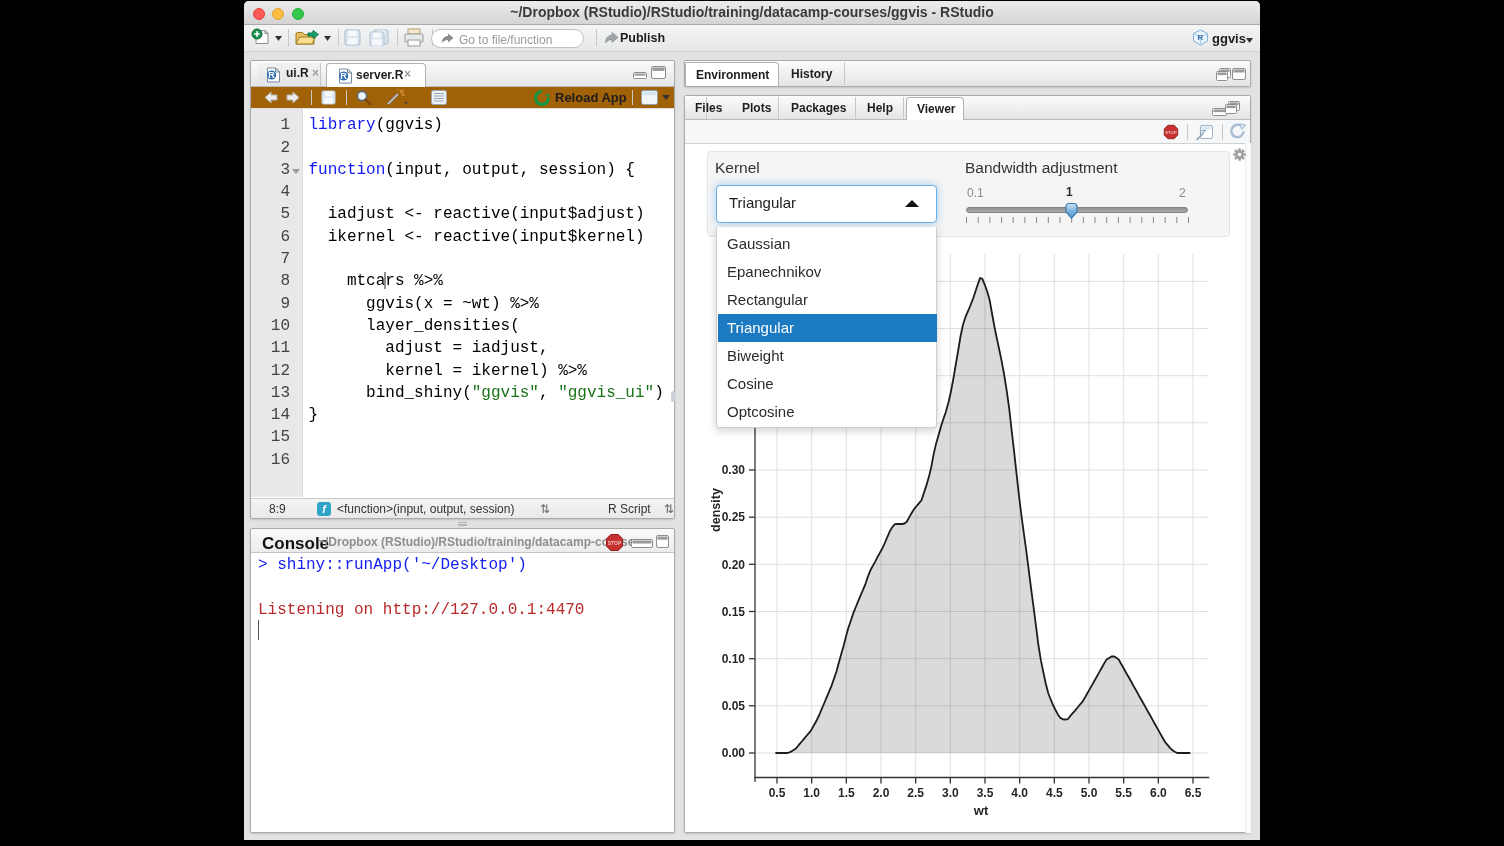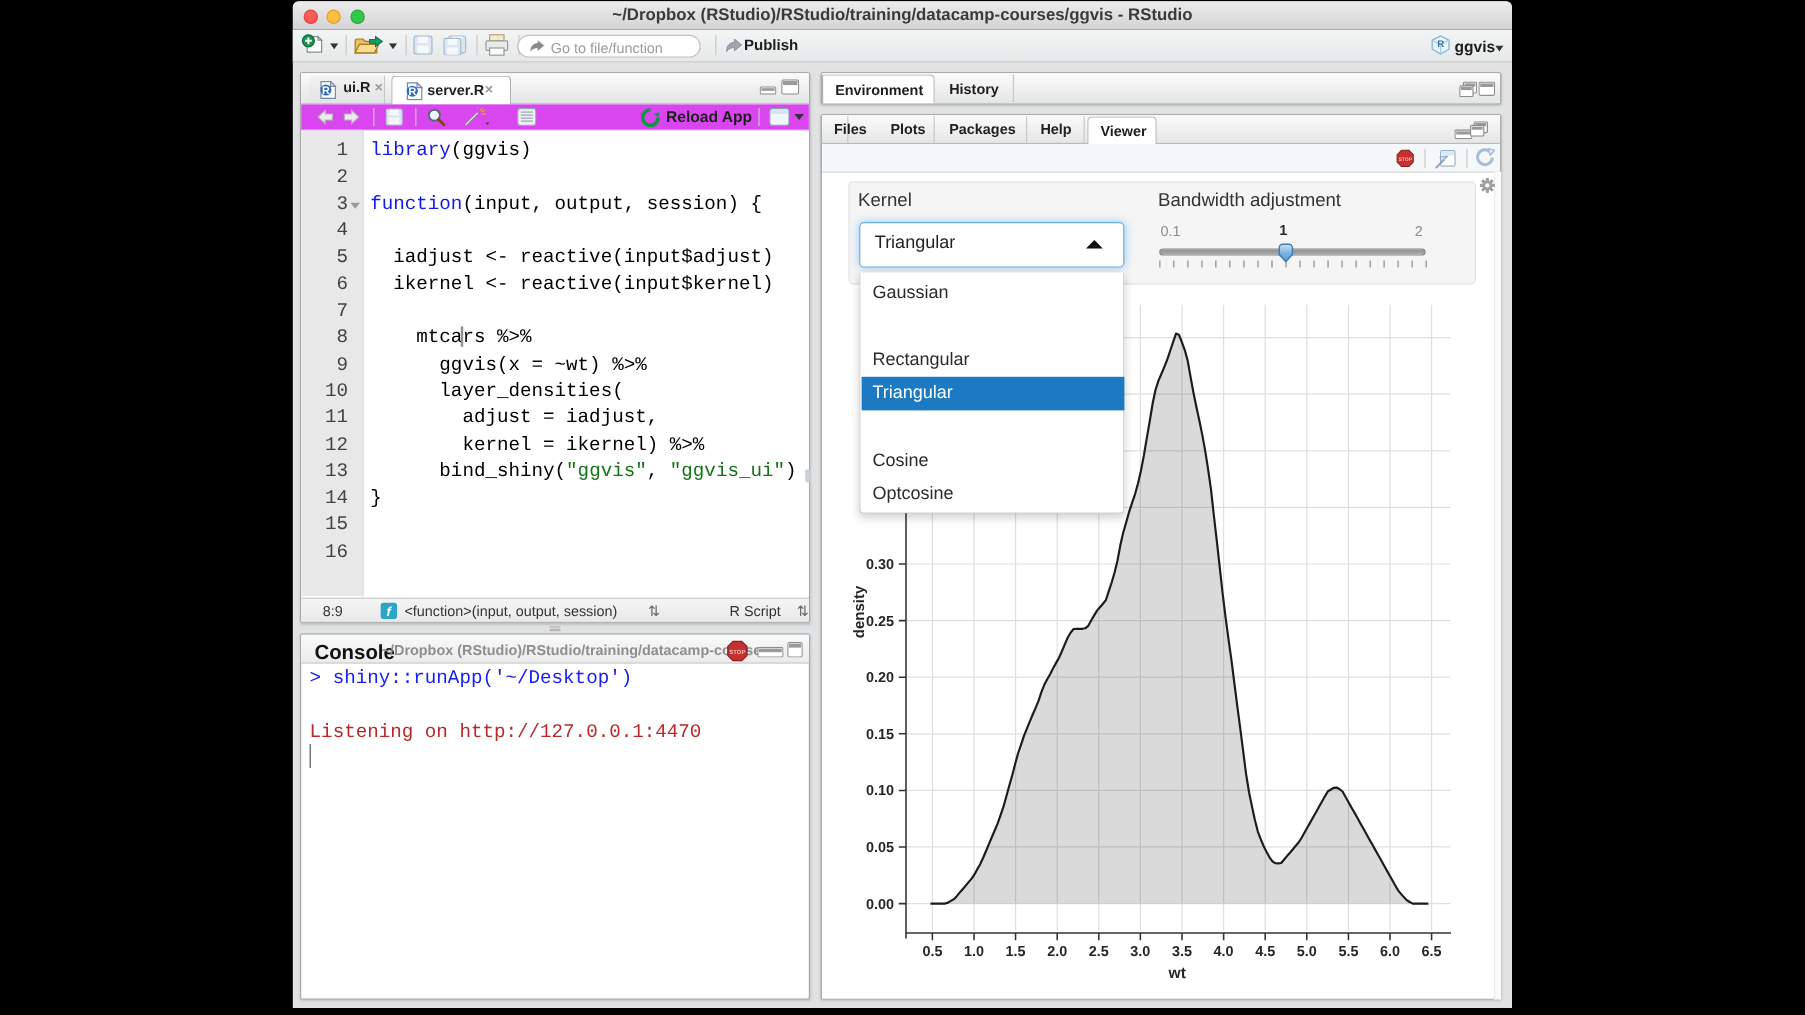--- a/index.html
+++ b/index.html
@@ -12,21 +12,21 @@
 #maintb{position:absolute;left:244px;top:25px;width:1016px;height:27px;background:linear-gradient(#f3f4f4,#e7e8e9);border-bottom:1px solid #cfcfcf;}
 .sep{position:absolute;width:1px;background:#c8c8c8;}
 
 .pane{position:absolute;background:#fff;border:1px solid #ababab;border-radius:2px;box-shadow:0 1px 2px rgba(0,0,0,0.15);}
 .tabbar{position:absolute;left:0;top:0;width:100%;background:linear-gradient(#fbfbfb,#e4e5e6);border-bottom:1px solid #b9babc;}
 .tab{position:absolute;top:2px;font-size:12px;font-weight:bold;color:#1e1e1e;}
 .tabactive{background:#fff;border:1px solid #b0b1b3;border-bottom:none;border-radius:4px 4px 0 0;}
 
 #srcpane{left:250px;top:60px;width:425px;height:459px;}
 #srctabs{height:26px;}
-#srctoolbar{position:absolute;left:0;top:26px;width:100%;height:22px;background:#d946ef;border-bottom:1px solid #dddfe0;}
+#srctoolbar{position:absolute;left:0;top:26px;width:100%;height:22px;background:#a16207;border-bottom:1px solid #dddfe0;}
 #editor{position:absolute;left:0;top:48px;width:423px;height:388px;background:#fff;overflow:hidden;}
 #gutter{position:absolute;left:0;top:0;width:52px;height:100%;background:#e8e8e8;border-right:1px solid #dcdcdc;}
 .ln{position:absolute;left:0;width:39px;text-align:right;font:16px "Liberation Mono",monospace;color:#434343;line-height:22.3px;}
 .cl{position:absolute;left:57.5px;font:16px "Liberation Mono",monospace;color:#000;line-height:22.3px;white-space:pre;}
 .kw{color:#1219ef;}.str{color:#177317;}
 #srcstatus{position:absolute;left:0;bottom:0;width:423px;height:20px;background:linear-gradient(#f4f4f4,#e9e9e9);border-top:1px solid #c9c9c9;font-size:12px;color:#333;}
 
 #conpane{left:250px;top:528px;width:425px;height:305px;}
 #conhdr{position:absolute;left:0;top:0;width:100%;height:24px;background:linear-gradient(#fafafa,#ebebec);border-bottom:1px solid #c4c5c7;}
 .conline{position:absolute;left:7px;font:16px "Liberation Mono",monospace;white-space:pre;}
@@ -484,22 +484,24 @@
 <div class="applabel" style="left:715px;top:159px;font-size:15.5px;">Kernel</div>
 <div class="applabel" style="left:965px;top:159px;font-size:15.5px;">Bandwidth adjustment</div>
 <div id="kernel-select">
     <span style="position:absolute;left:12px;top:8px;font-size:15px;color:#222;">Triangular</span>
 <svg style="position:absolute;right:17px;top:14px;" width="14" height="8">
       <path d="M0,7 L7,0 L14,7 Z" fill="#111"></path>
     </svg>
 </div>
 <div id="dropdown">
   <div class="opt" style="top:3px;">Gaussian</div>
+  <div class="opt" style="top:31px;">Epanechnikov</div>
   <div class="opt" style="top:59px;">Rectangular</div>
   <div class="opt optsel" style="top:87px;">Triangular</div>
+  <div class="opt" style="top:115px;">Biweight</div>
   <div class="opt" style="top:143px;">Cosine</div>
   <div class="opt" style="top:171px;">Optcosine</div>
 </div>
 
 <div class="abs" style="left:458px;top:521.5px;width:9px;height:1.5px;background:#b5b5b5;z-index:2;"></div>
 <div class="abs" style="left:458px;top:524px;width:9px;height:1.5px;background:#b5b5b5;z-index:2;"></div>
 
 <div class="abs" style="left:670.5px;top:391px;width:4px;height:11px;background:#ccd0d8;border-radius:2px;z-index:2;"></div>
 
 <div class="abs" style="left:1244.5px;top:143px;width:6.5px;height:690px;background:#fafafa;border-left:1px solid #ededed;z-index:2;"></div>

